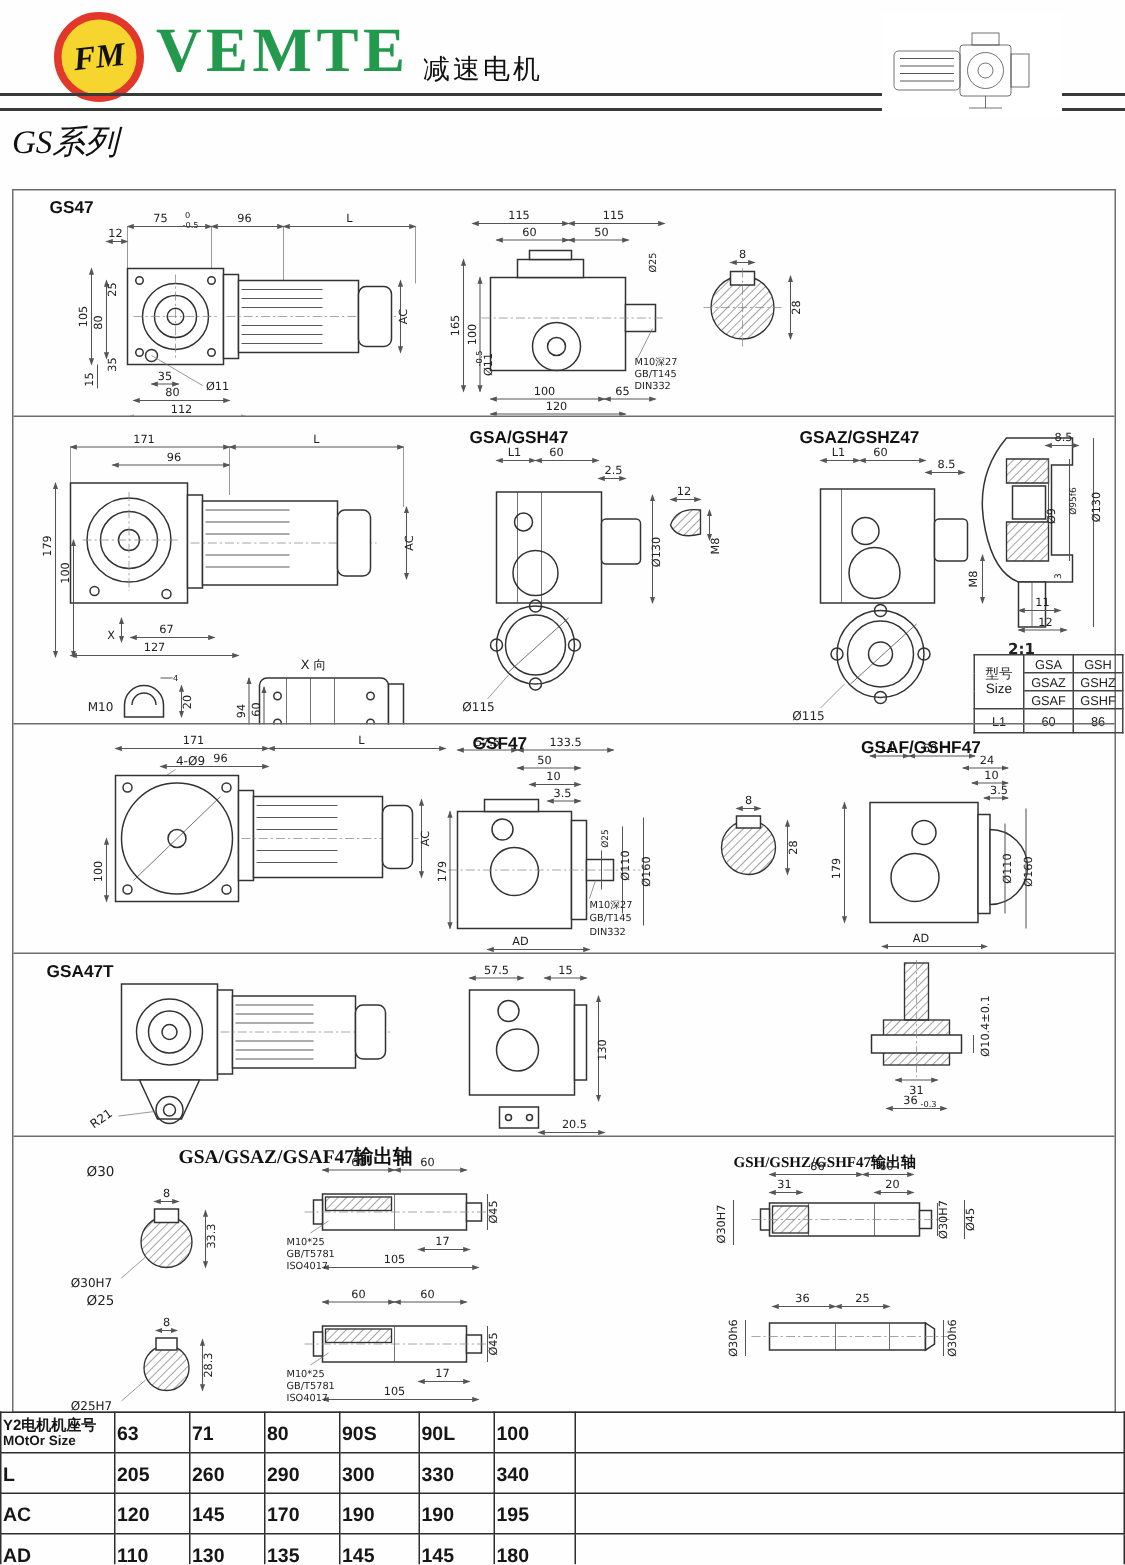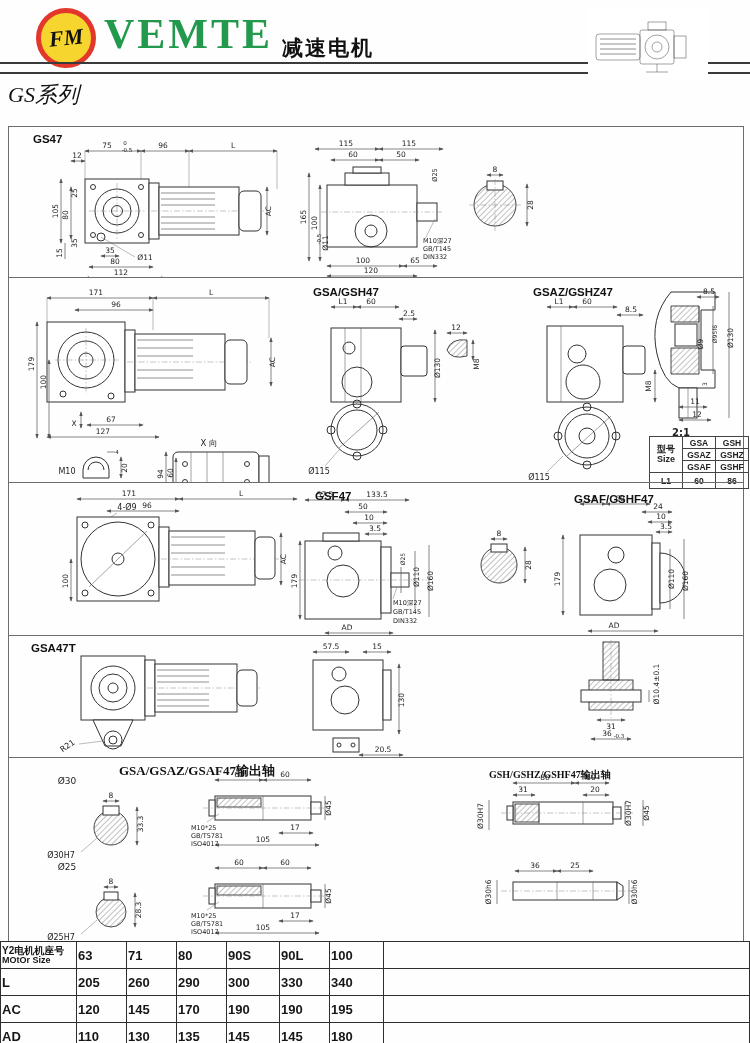--- a/index.html
+++ b/index.html
@@ -6,21 +6,21 @@
   .page{position:relative;width:750px;height:1043px;background:#fefefe;overflow:hidden;
         font-family:"Liberation Sans",sans-serif;color:#1a1a1a;}
   .abs{position:absolute;}
   
   .logo{left:36px;top:8px;width:50px;height:50px;border:5px solid #e2372b;border-radius:50%;
         background:#f6d52e;display:flex;align-items:center;justify-content:center;}
   .logo span{font-family:"Liberation Serif",serif;font-weight:bold;font-style:italic;
         font-size:22px;color:#111;transform:rotate(-6deg);}
   .brand{left:104px;top:10px;font-family:"Liberation Serif",serif;font-weight:bold;
         font-size:42px;letter-spacing:3px;color:#23994d;}
-  .doc-title{left:282px;top:34px;font-weight:bold;font-size:21px;letter-spacing:2px;color:#111;}
+  .doc-title{left:282px;top:34px;font-weight:normal;font-size:18px;letter-spacing:2px;color:#111;}
   .rule{left:0;top:62px;width:750px;height:8px;border-top:2.5px solid #3a3a3a;border-bottom:2px solid #3a3a3a;}
   .series{left:8px;top:80px;font-family:"Liberation Serif",serif;font-style:italic;font-size:22px;color:#111;}
   .thumb{left:588px;top:8px;background:#fff;}
   
   .mainbox{left:8px;top:126px;width:734px;height:814px;border:1.5px solid #6d6d6d;}
   .sect{position:absolute;left:0;width:734px;border-top:1.5px solid #6d6d6d;}
   .sect:first-child{border-top:none;}
   .dlabel{position:absolute;font-weight:bold;font-size:11.5px;color:#111;white-space:nowrap;}
   svg{display:block;}
   svg text{font-family:"DejaVu Sans",sans-serif;fill:#222;font-size:7.5px;text-anchor:middle;}
@@ -30,21 +30,21 @@
   .ol{fill:none;stroke:#333;stroke-width:1;}
   .ol5{fill:none;stroke:#444;stroke-width:.5;}
   .of{fill:#fff;stroke:#333;stroke-width:1;}
   .hf{fill:url(#h45);stroke:#333;stroke-width:.9;}
   .dl{stroke:#555;stroke-width:.7;marker-start:url(#ar);marker-end:url(#ar);}
   .sl{stroke:#555;stroke-width:.7;}
   .xl{stroke:#777;stroke-width:.5;fill:none;}
   .cl{stroke:#888;stroke-width:.5;stroke-dasharray:6 2 1.5 2;}
   .fin{stroke:#333;stroke-width:.55;}
   
-  .sizetbl{border-collapse:collapse;font-size:8.5px;font-weight:bold;color:#222;padding-left:36px;}
+  .sizetbl{border-collapse:collapse;font-size:8.5px;font-weight:normal;color:#222;padding-left:36px;}
   .sizetbl td{border:1px solid #444;text-align:center;padding:0 2px;height:11px;min-width:28px;}
   .sizetbl .hd{font-size:9px;line-height:1.05;}
   
   .mt{position:absolute;left:0;top:941px;border-collapse:collapse;table-layout:fixed;
       font-weight:bold;color:#161616;}
   .mt td{border:1.5px solid #2e2e2e;text-align:left;height:24px;font-size:13px;}
   .mt td.hd{font-size:10px;line-height:1.1;font-weight:bold;}
 </style>
 </head>
 <body>

